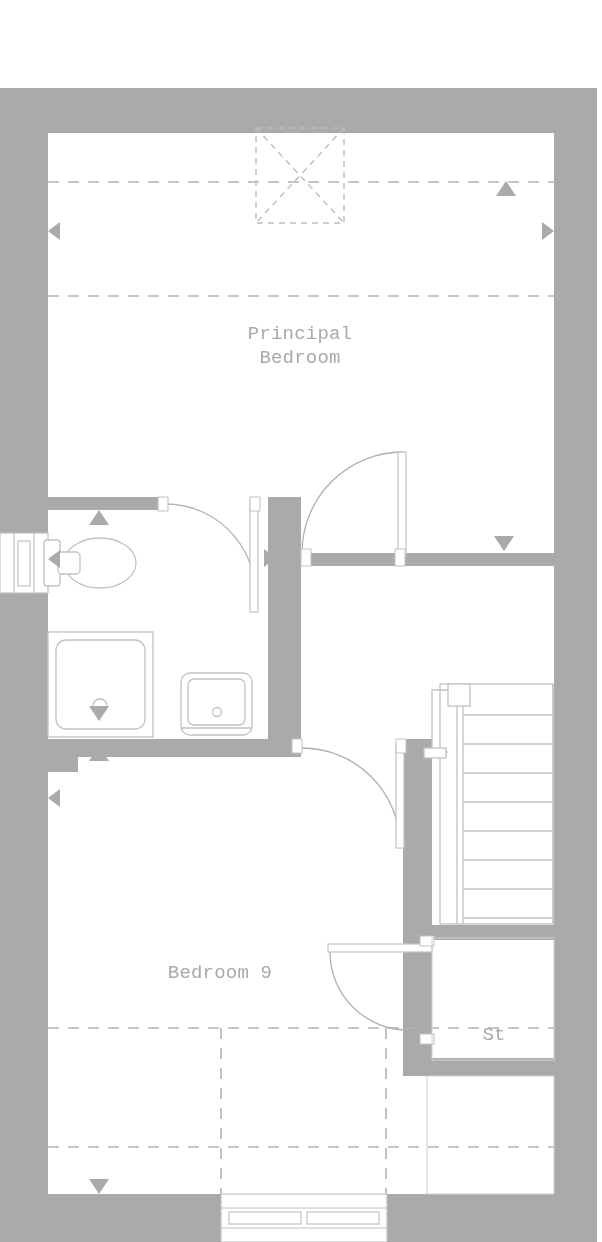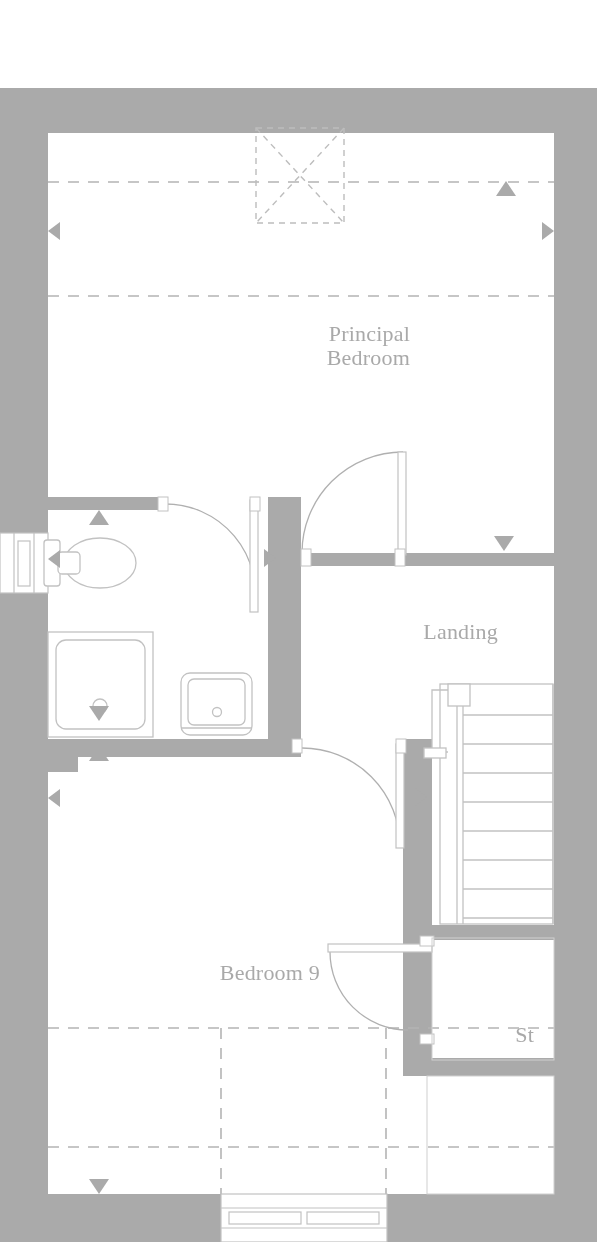--- a/index.html
+++ b/index.html
@@ -1,21 +1,21 @@
 <!DOCTYPE html>
 <html><head>
 <meta charset="utf-8">
 <style>
   html,body{margin:0;padding:0;background:#ffffff;}
   body{font-family:"Liberation Sans", sans-serif;}
   #plan-root{position:relative;width:602px;height:1242px;background:#ffffff;overflow:hidden;}
   #svg-plan{position:absolute;left:0;top:0;}
   .room-label{
-    position:absolute;color:#a9a9a9;font-size:22px;line-height:24px;
-    text-align:right;white-space:pre-line;font-family:Liberation Serif, serif;
+    position:absolute;color:#a9a9a9;font-size:19px;line-height:24px;
+    text-align:center;white-space:pre-line;font-family:Liberation Mono, monospace;
     letter-spacing:0.2px;
   }
 </style>
 </head>
 <body>
 
 <div id="plan-root">
 
   <svg id="svg-plan" width="602" height="1242" viewBox="0 0 602 1242">
 
@@ -180,19 +180,18 @@
       <polygon points="427,797 415,788 415,806"></polygon>
       <polygon points="99,1194 89,1179 109,1179"></polygon>
     </g>
 
   </svg>
 
   <div class="room-label" style="left:190px;top:322px;width:220px;">Principal
 Bedroom</div>
 
 
-  <div class="room-label" style="left:338px;top:620px;width:160px;">Landing</div>
 
   <div class="room-label" style="left:120px;top:961px;width:200px;">Bedroom 9</div>
 
   <div class="room-label" style="left:454px;top:986px;width:80px;margin-top:37px;">St</div>
 
 </div>
 
 </body></html>

